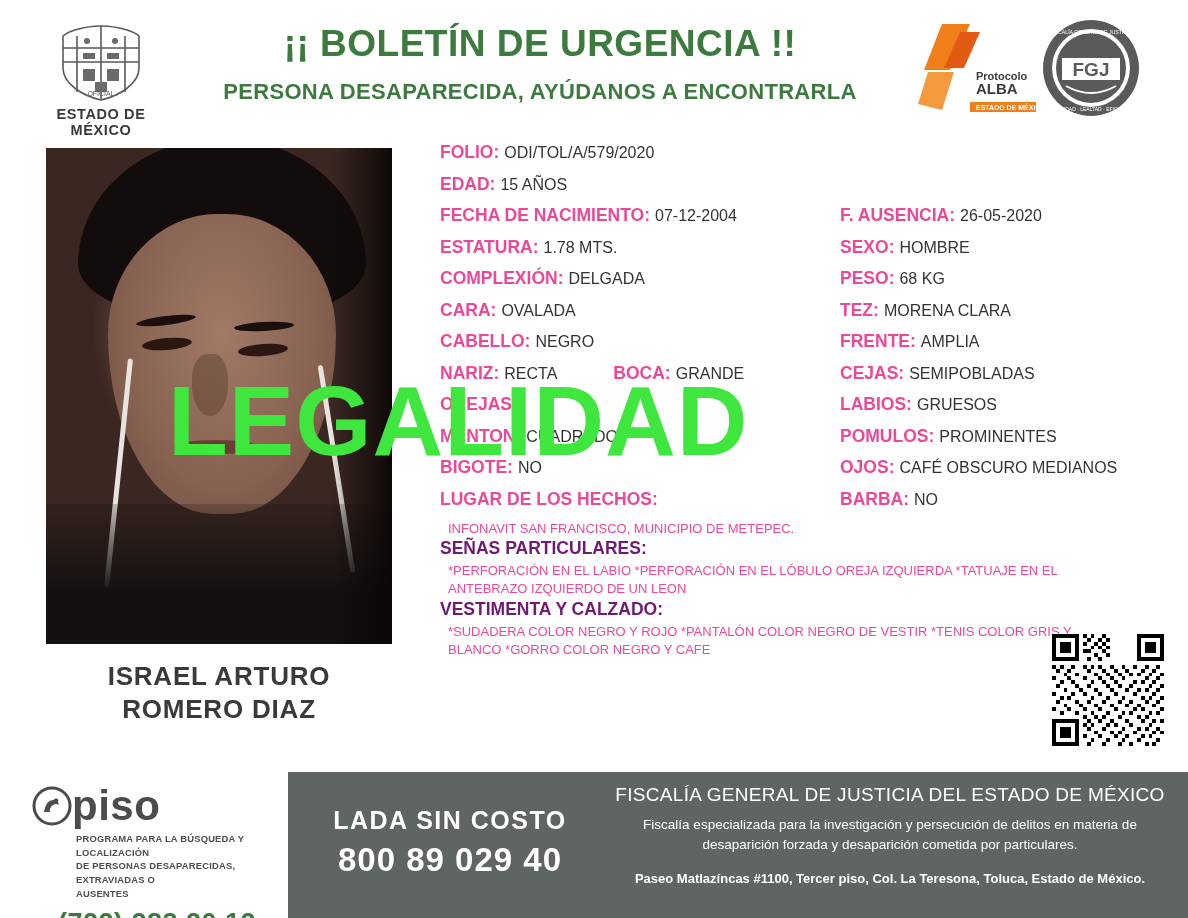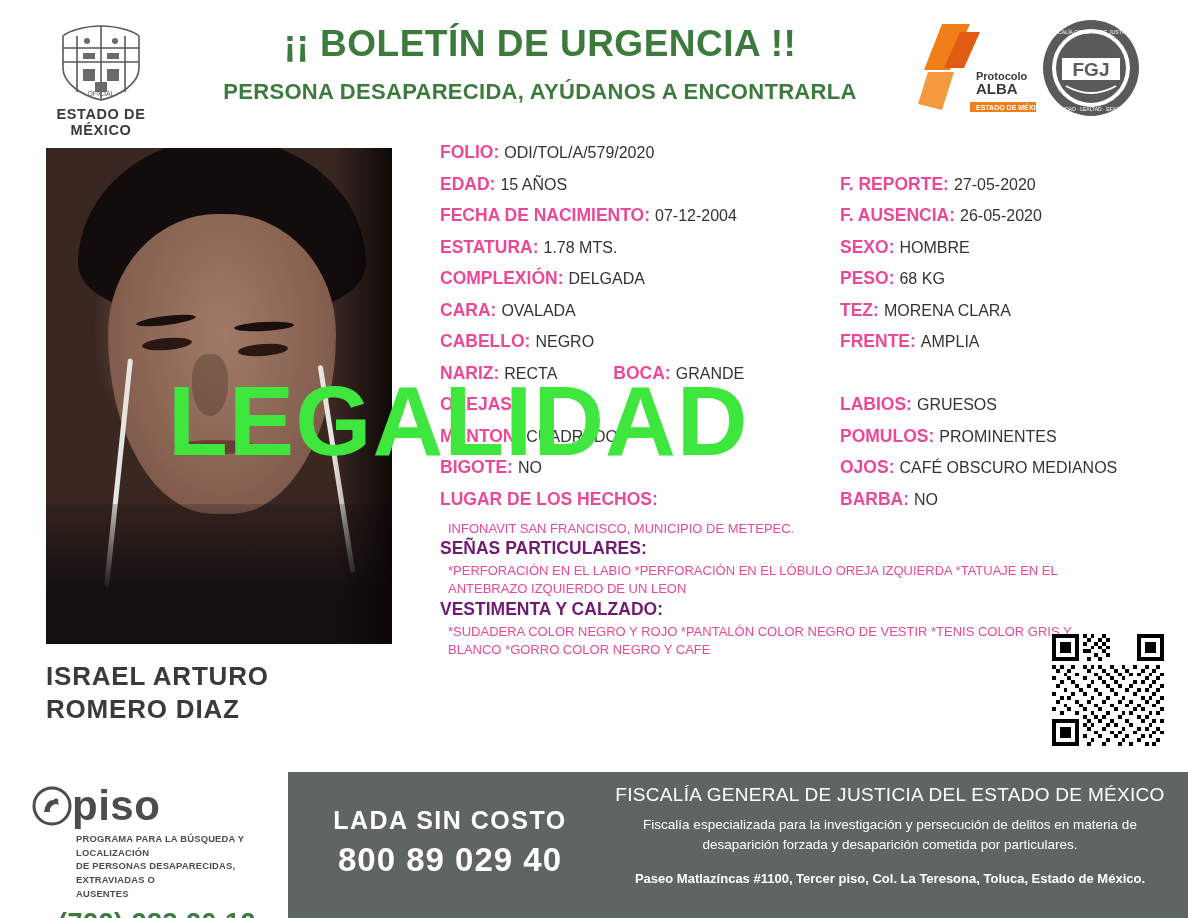--- a/index.html
+++ b/index.html
@@ -98,21 +98,21 @@
     background: linear-gradient(to bottom, rgba(20,14,13,.2), #14100f 60%);
   }
   .photo-cord {
     position:absolute; width:5px; background:#e8e4e0; border-radius:3px;
   }
   .photo-cord.l { left:70px; top:210px; height:230px; transform: rotate(6deg); }
   .photo-cord.r { left:288px; top:216px; height:210px; transform: rotate(-9deg); }
 
   .person-name {
     position: absolute; left: 46px; top: 660px; width: 346px;
-    text-align: left;
+    text-align: center;
     font-size: 26px; font-weight: bold; letter-spacing: .8px;
     color: #3a3a3a; line-height: 1.25;
   }
 
   
   .details {
     position: absolute; left: 440px; top: 142px; width: 730px;
   }
   .row { display: flex; align-items: baseline; margin-bottom: 10.5px; }
   .col-left  { width: 400px; display:flex; align-items:baseline; }
@@ -265,24 +265,20 @@
       <span class="lbl">FOLIO:</span>
       <span class="val">ODI/TOL/A/579/2020</span>
     </div>
   </div>
 
   <div class="row">
     <div class="col-left">
       <span class="lbl">EDAD:</span>
       <span class="val">15 AÑOS</span>
     </div>
-    <div class="col-right">
-      <span class="lbl">F. REPORTE:</span>
-      <span class="val">27-05-2020</span>
-    </div>
   </div>
 
   <div class="row">
     <div class="col-left">
       <span class="lbl">FECHA DE NACIMIENTO:</span>
       <span class="val">07-12-2004</span>
     </div>
     <div class="col-right">
       <span class="lbl">F. AUSENCIA:</span>
       <span class="val">26-05-2020</span>
@@ -333,20 +329,24 @@
     </div>
   </div>
 
   <div class="row">
     <div class="col-left">
       <span class="lbl">NARIZ:</span>
       <span class="val">RECTA</span>
       <span class="spacer-inline"></span>
       <span class="lbl">BOCA:</span>
       <span class="val">GRANDE</span>
+    </div>
+    <div class="col-right">
+      <span class="lbl">CEJAS:</span>
+      <span class="val">SEMIPOBLADAS</span>
     </div>
   </div>
 
   <div class="row">
     <div class="col-left">
       <span class="lbl">OREJAS:</span>
       <span class="val"></span>
     </div>
     <div class="col-right">
       <span class="lbl">LABIOS:</span>

